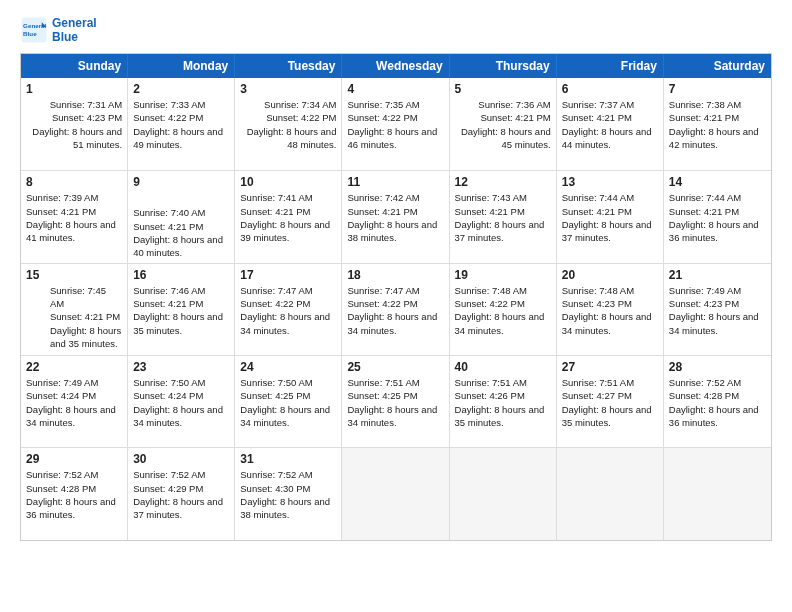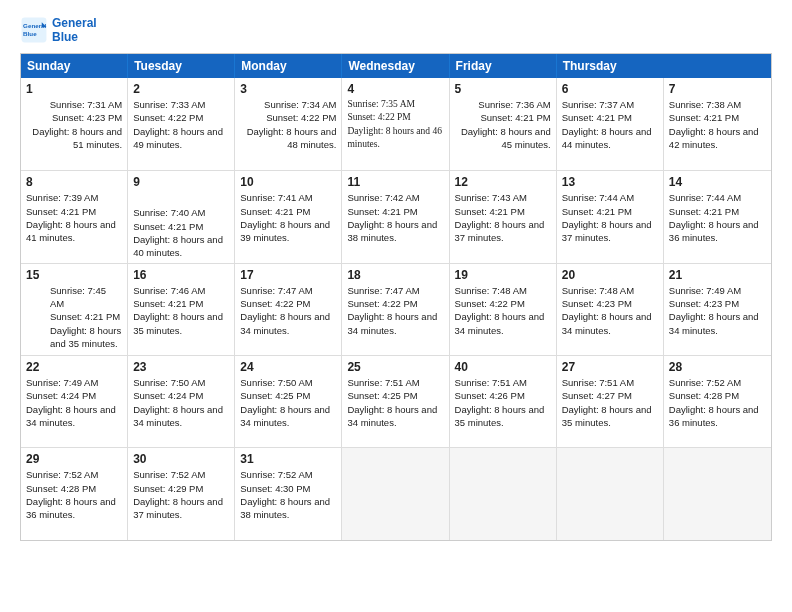--- a/index.html
+++ b/index.html
@@ -55,21 +55,21 @@
     .calendar-header {
       display: grid;
       grid-template-columns: repeat(7, 1fr);
       background: #1565c0;
     }
     .cal-header-cell {
       color: #fff;
       font-size: 12px;
       font-weight: bold;
       padding: 5px 6px;
-      text-align: left;
+      text-align: right;
       border-right: 1px solid #1976d2;
     }
     .cal-header-cell:last-child { border-right: none; }
     .calendar-body {
       flex: 1;
       display: grid;
       grid-template-rows: repeat(5, 1fr);
     }
     .cal-row {
       display: grid;
@@ -114,43 +114,44 @@
     </div>
     <div class="title-block">
       <div class="main-title"></div>
       <div class="subtitle"></div>
     </div>
   </div>
 
   <div class="calendar">
     <div class="calendar-header">
     <div class="cal-header-cell">Sunday</div>
+        <div class="cal-header-cell">Monday</div>
         <div class="cal-header-cell">Tuesday</div>
-        <div class="cal-header-cell">Monday</div>
         <div class="cal-header-cell">Wednesday</div>
+        <div class="cal-header-cell">Thursday</div>
         <div class="cal-header-cell">Friday</div>
-        <div class="cal-header-cell">Thursday</div>
+        <div class="cal-header-cell">Saturday</div>
       </div>
     <div class="calendar-body">
     <div class="cal-row">
           <div class="cal-cell">
             <span class="day-num">1</span>
             <span style="display: block; line-height: 1.4; text-align: right;">Sunrise: 7:31 AM<br>Sunset: 4:23 PM<br>Daylight: 8 hours and 51 minutes.</span>
           </div>
           <div class="cal-cell">
             <span class="day-num">2</span>
             <span style="display: block; line-height: 1.4;">Sunrise: 7:33 AM<br>Sunset: 4:22 PM<br>Daylight: 8 hours and 49 minutes.</span>
           </div>
           <div class="cal-cell">
             <span class="day-num">3</span>
             <span style="display: block; line-height: 1.4; text-align: right;">Sunrise: 7:34 AM<br>Sunset: 4:22 PM<br>Daylight: 8 hours and 48 minutes.</span>
           </div>
           <div class="cal-cell">
             <span class="day-num">4</span>
-            <span style="display: block; line-height: 1.4; font-family: Liberation Serif, serif;">Sunrise: 7:35 AM<br>Sunset: 4:22 PM<br>Daylight: 8 hours and 46 minutes.</span>
+            <span style="display: block; line-height: 1.4;">Sunrise: 7:35 AM<br>Sunset: 4:22 PM<br>Daylight: 8 hours and 46 minutes.</span>
           </div>
           <div class="cal-cell">
             <span class="day-num">5</span>
             <span style="display: block; line-height: 1.4; text-align: right;">Sunrise: 7:36 AM<br>Sunset: 4:21 PM<br>Daylight: 8 hours and 45 minutes.</span>
           </div>
           <div class="cal-cell">
             <span class="day-num">6</span>
             <span style="display: block; line-height: 1.4;">Sunrise: 7:37 AM<br>Sunset: 4:21 PM<br>Daylight: 8 hours and 44 minutes.</span>
           </div>
           <div class="cal-cell">

